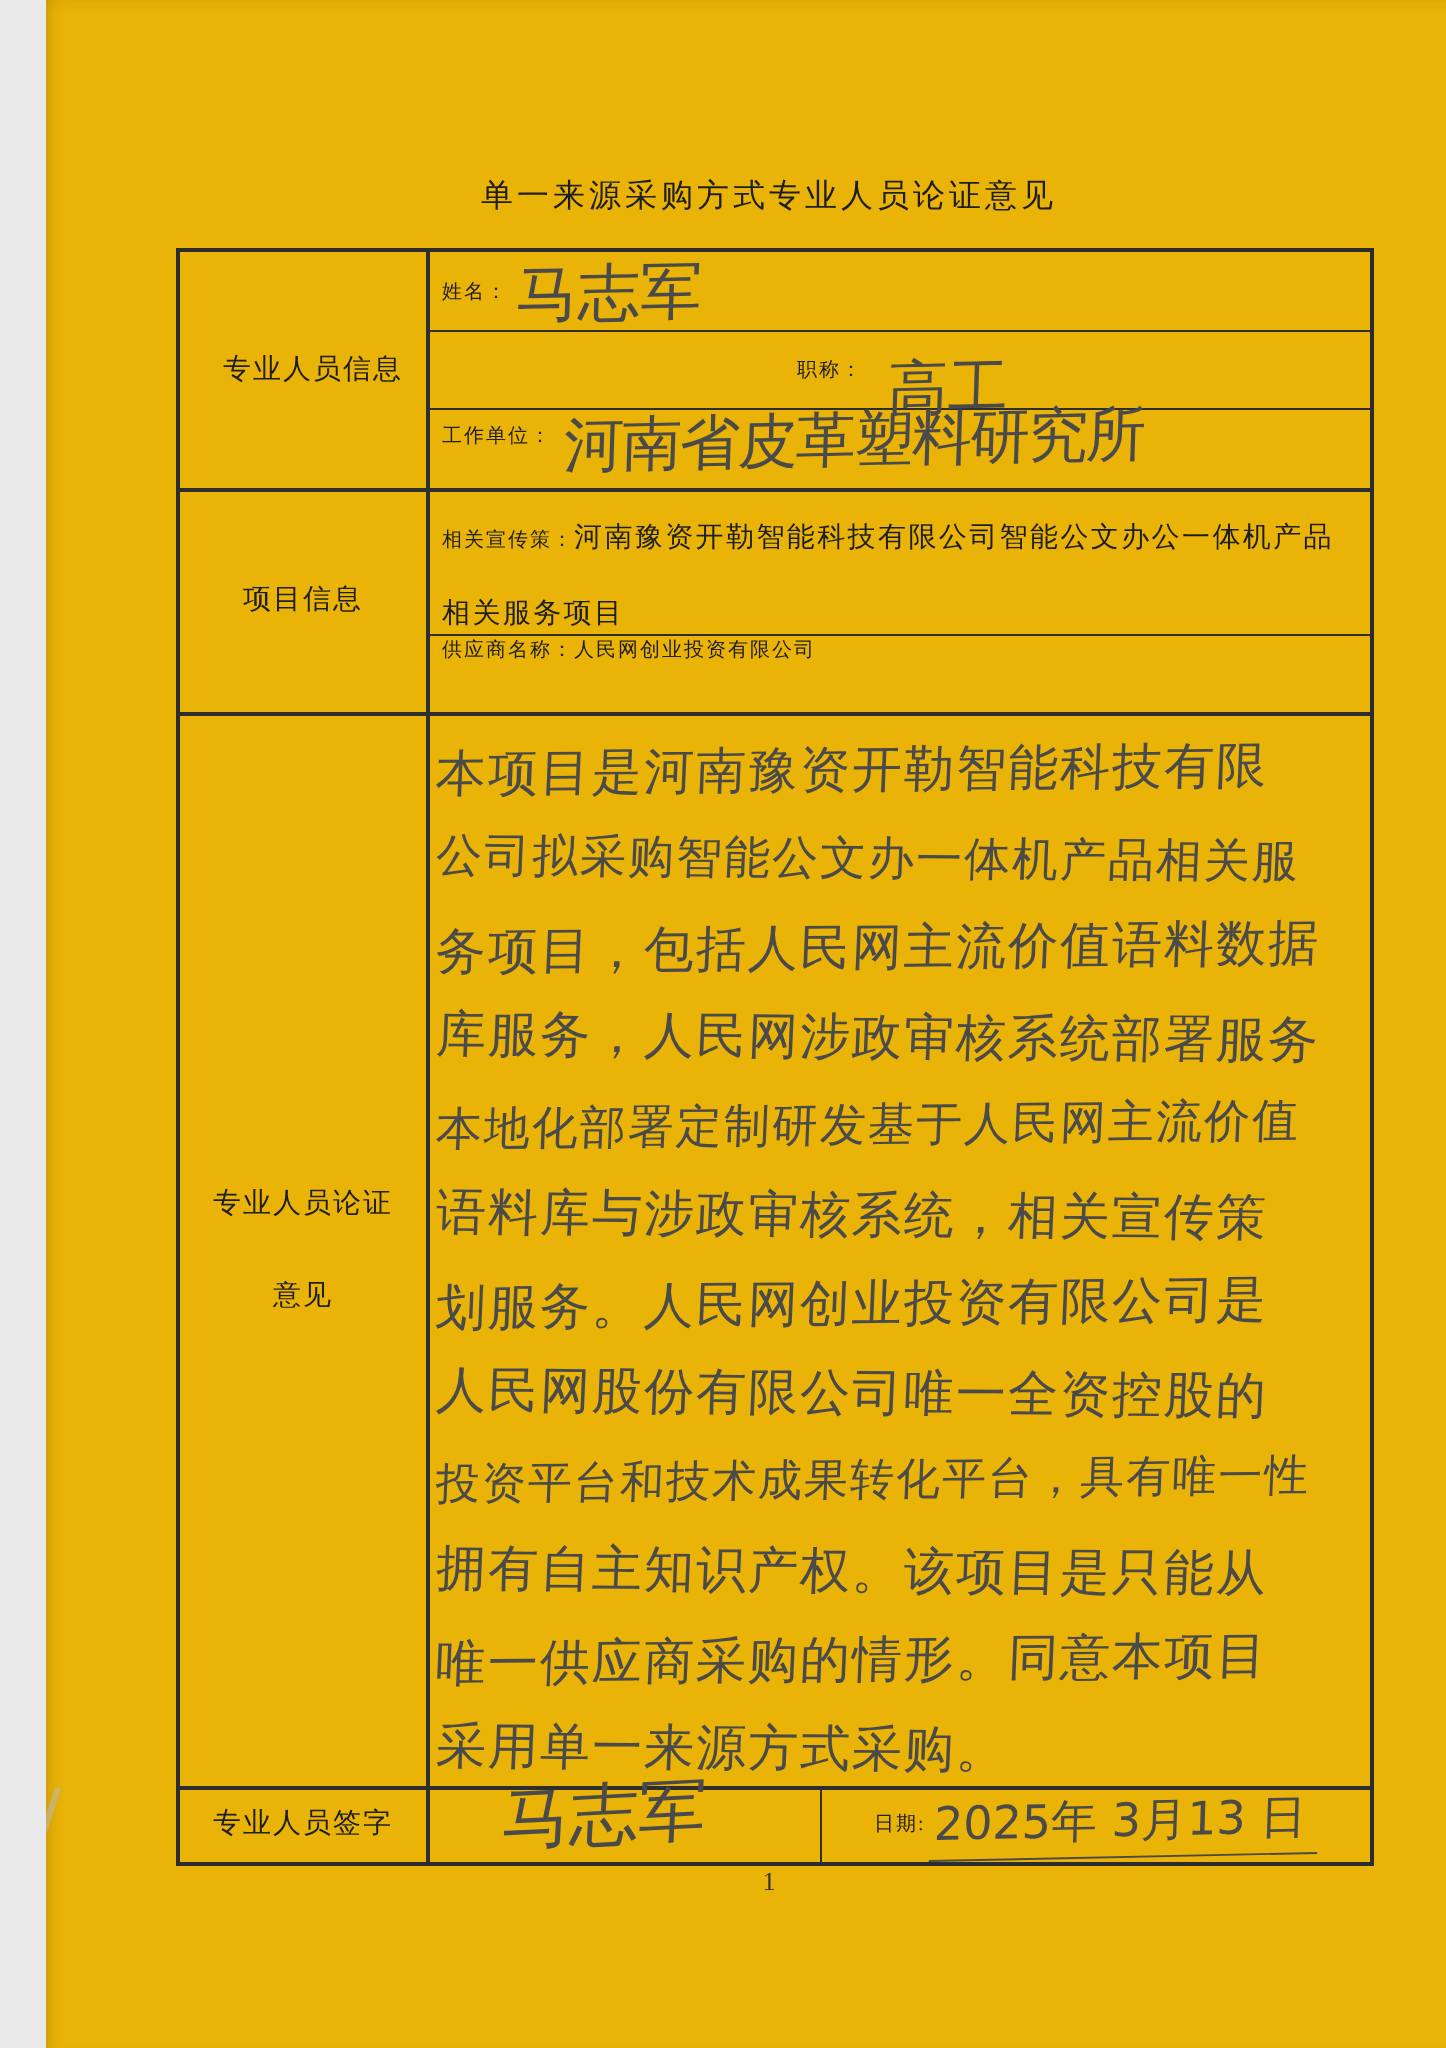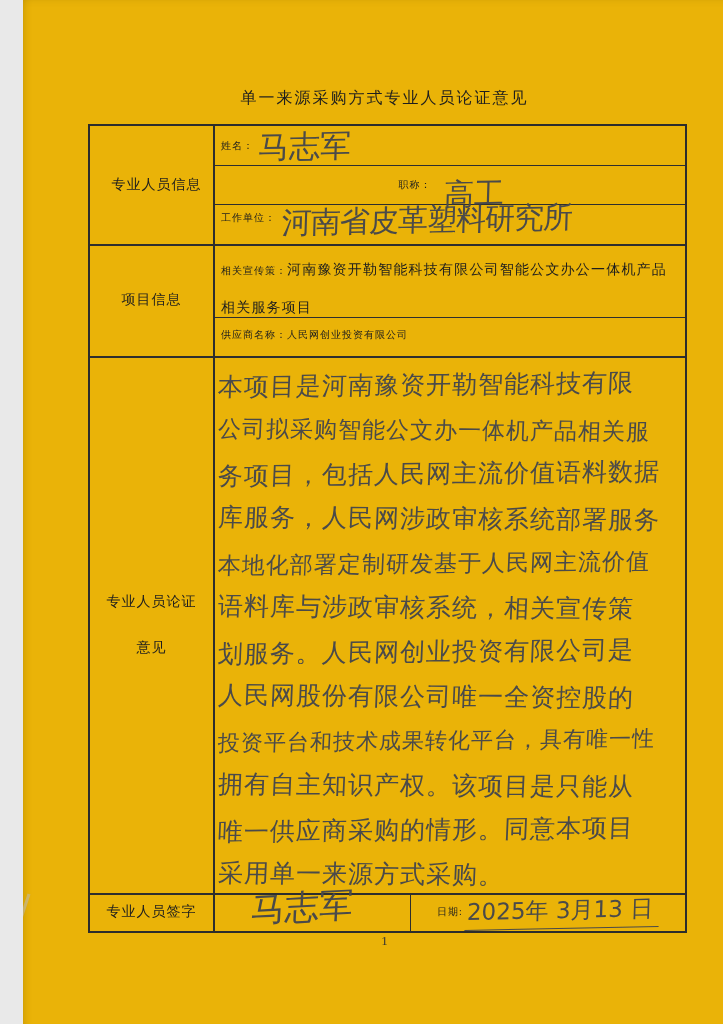--- a/index.html
+++ b/index.html
@@ -85,21 +85,21 @@
       <span class="printed">工作单位：</span>
       <span class="hw" style="font-size:30px;margin-left:6px;margin-top:4px;letter-spacing:-1px;">河南省皮革塑料研究所</span>
     </div>
 
     <div class="cell-label" style="left:0;top:118px;width:123px;height:112px;">项目信息</div>
 
     <div style="position:absolute;left:131px;top:125px;width:452px;height:60px;font-size:14px;letter-spacing:1.2px;line-height:37px;color:#1e1e1e;">
       <span class="printed">相关宣传策：</span><span>河南豫资开勒智能科技有限公司智能公文办公一体机产品相关服务项目</span>
     </div>
 
-    <div class="field-row" style="left:131px;top:189px;width:452px;height:39px;">
+    <div class="field-row" style="left:131px;top:179px;width:452px;height:39px;">
       <span class="printed">供应商名称：</span>
         <span class="printed">人民网创业投资有限公司</span>
     </div>
 
     <div class="cell-label" style="left:0;top:230px;width:123px;height:537px;flex-direction:column;text-align:right;">
       <span>专业人员论证</span>
       <span style="margin-top:28px;">意见</span>
     </div>
 
     <div class="opinion-lines hw" style="transform:none;">

